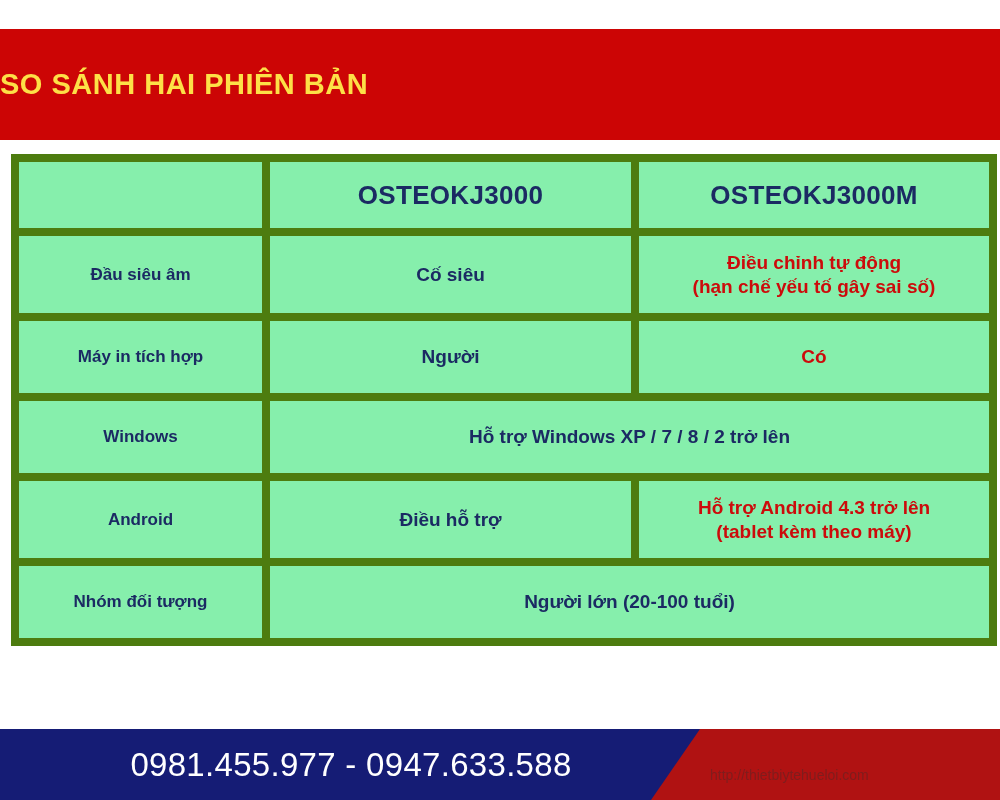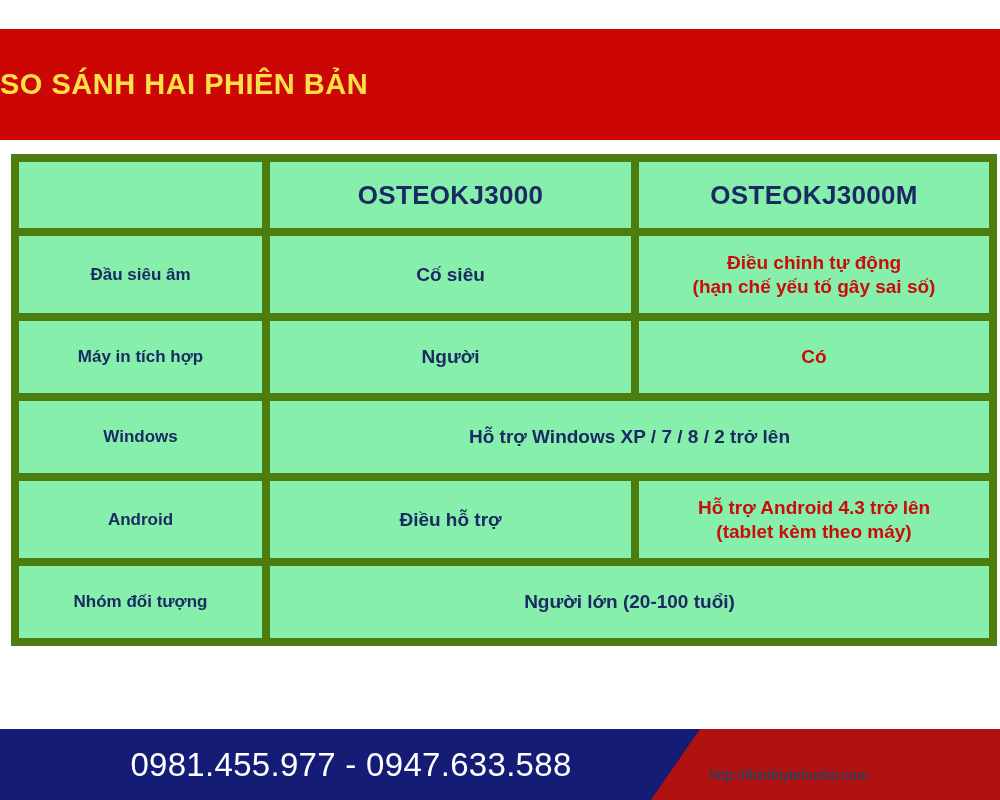--- a/index.html
+++ b/index.html
@@ -175,21 +175,21 @@
     flex-direction: column;
     align-items: flex-start;
     justify-content: center;
     color: #F2E9E9;
     font-size: 14px;
     line-height: 1.55;
     z-index: 3;
   }
 
   .footer-links a {
-    color: #0c4a6e;
+    color: #7f1d1d;
     text-decoration: none;
     margin-top: 23px;
   }
 </style>
 </head>
 <body>
 
 <div class="page">
 
   <div class="banner">

